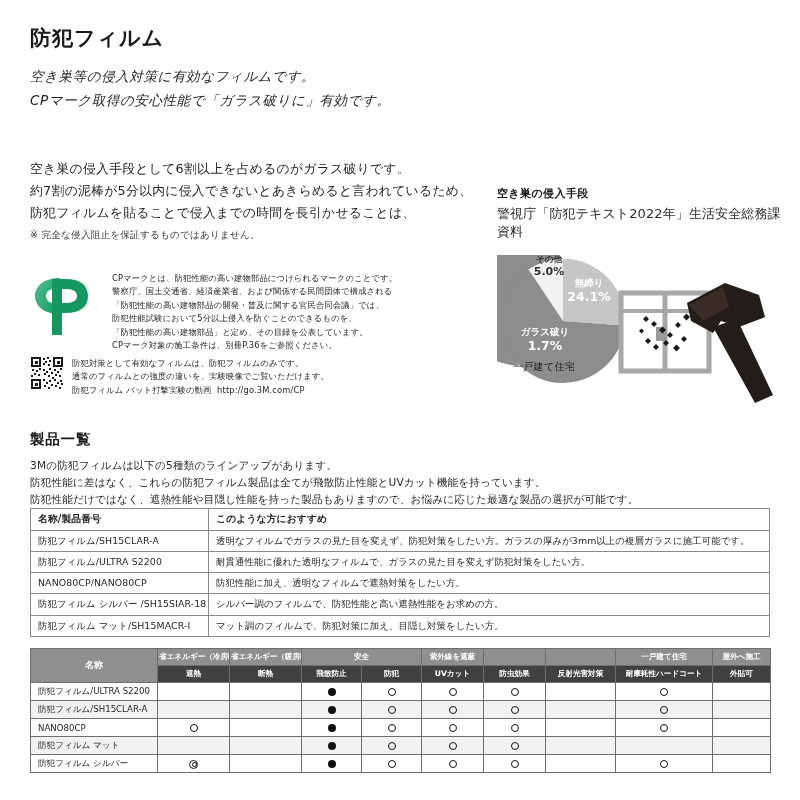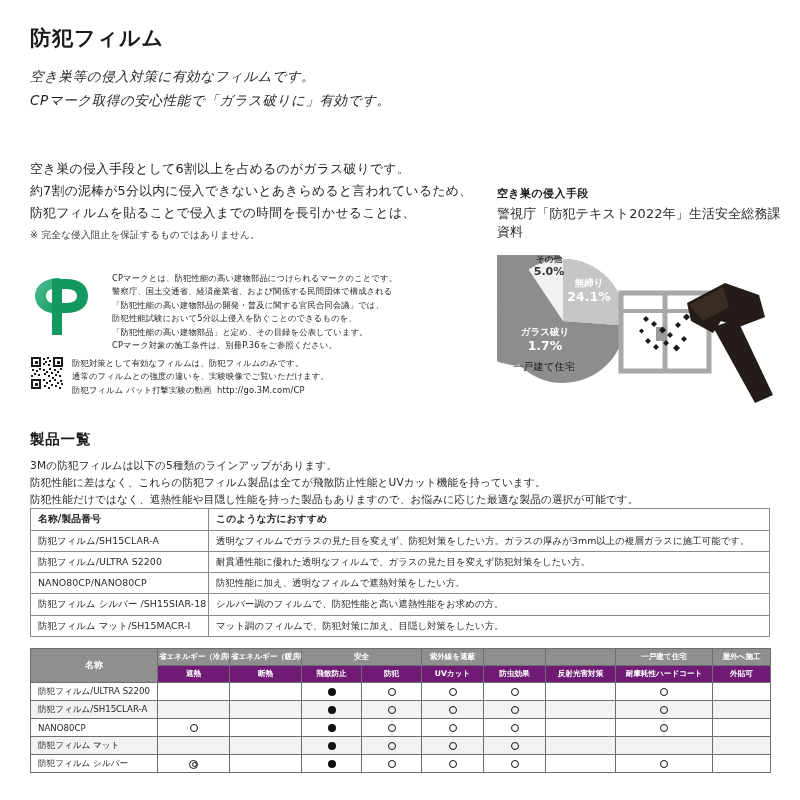--- a/index.html
+++ b/index.html
@@ -91,21 +91,21 @@
 
   
   .tbl2 { position: absolute; left: 30px; top: 648px; width: 740px;
           border-collapse: collapse; table-layout: fixed; }
   .tbl2 th, .tbl2 td {
     border: 1px solid #6e6e6e; text-align: center; vertical-align: middle;
     font-size: 7.6px; letter-spacing: 0px; color: #2b2b2b; padding: 2px 1px;
     overflow: hidden; white-space: nowrap;
   }
   .tbl2 thead th { background: #8f8f8f; color: #ffffff; font-weight: bold; height: 17px; }
-  .tbl2 thead tr.r2 th { background: #701a75; }
+  .tbl2 thead tr.r2 th { background: #404040; }
   .tbl2 th.nm-h { background: #8f8f8f; font-size: 9px; }
   .tbl2 tbody td { height: 18px; font-size: 8.4px; background: #ffffff; }
   .tbl2 tbody tr.alt td { background: #f2f2f2; }
   .tbl2 tbody td.name {
     text-align: left; padding-left: 7px; font-size: 8.6px; color: #231f20; font-weight: normal;
   }
   .mark-solid { display: inline-block; width: 8px; height: 8px; border-radius: 50%;
                 background: #111111; vertical-align: middle; }
   .mark-open  { display: inline-block; width: 8px; height: 8px; border-radius: 50%;
                 border: 1.3px solid #111111; background: transparent; vertical-align: middle; }

